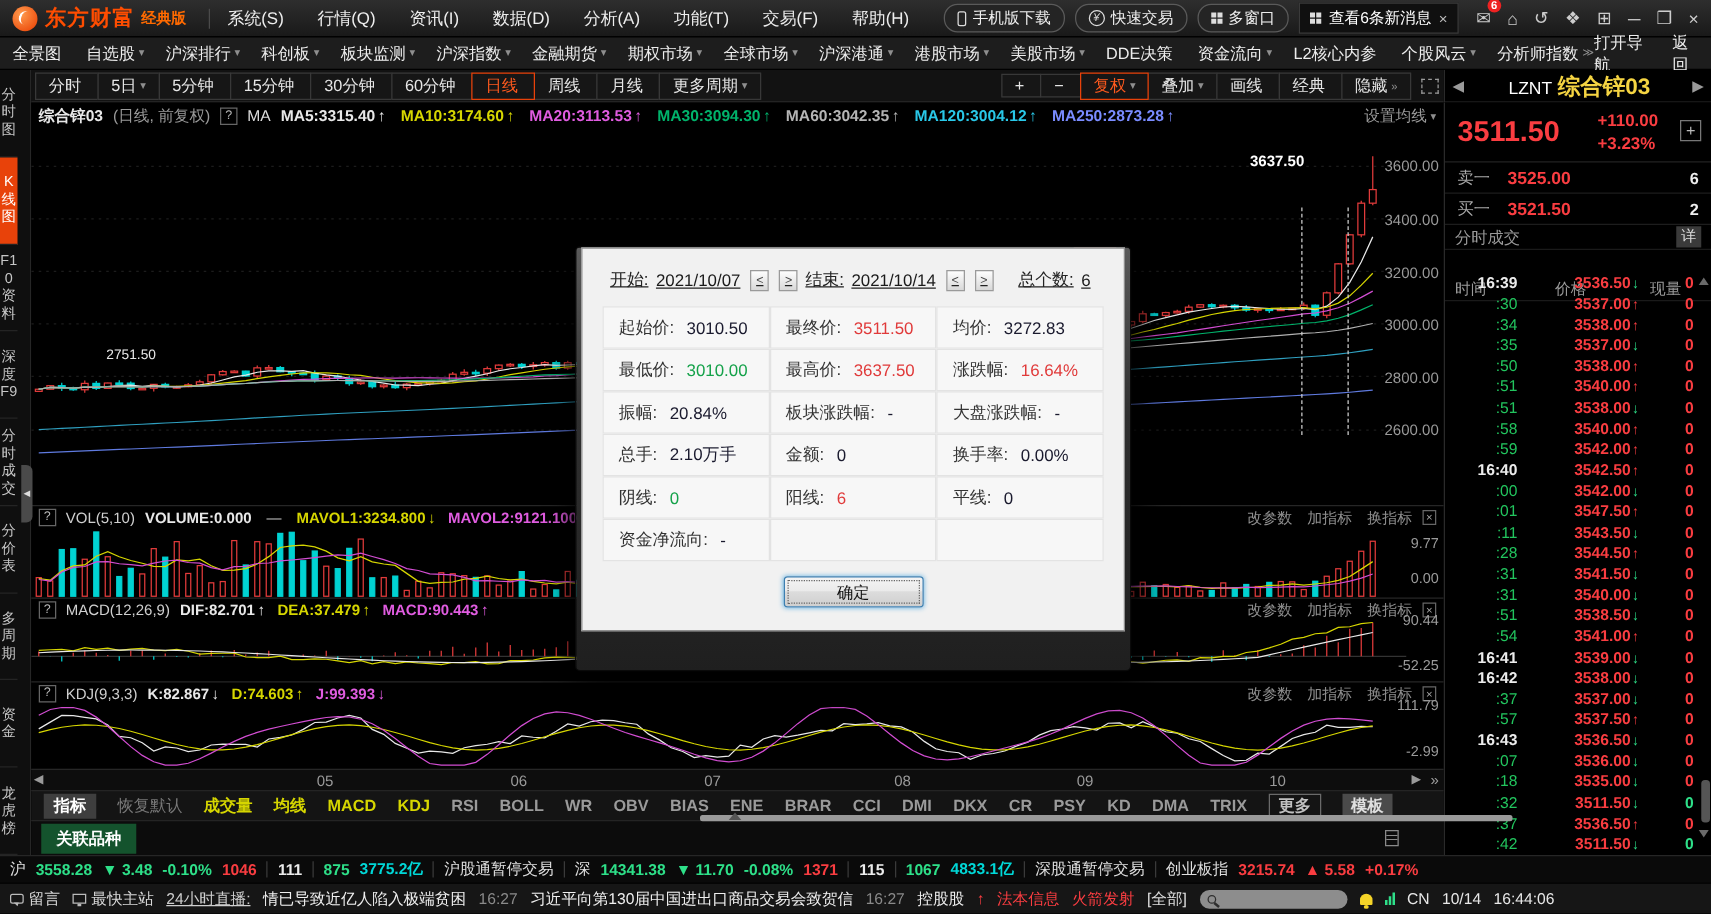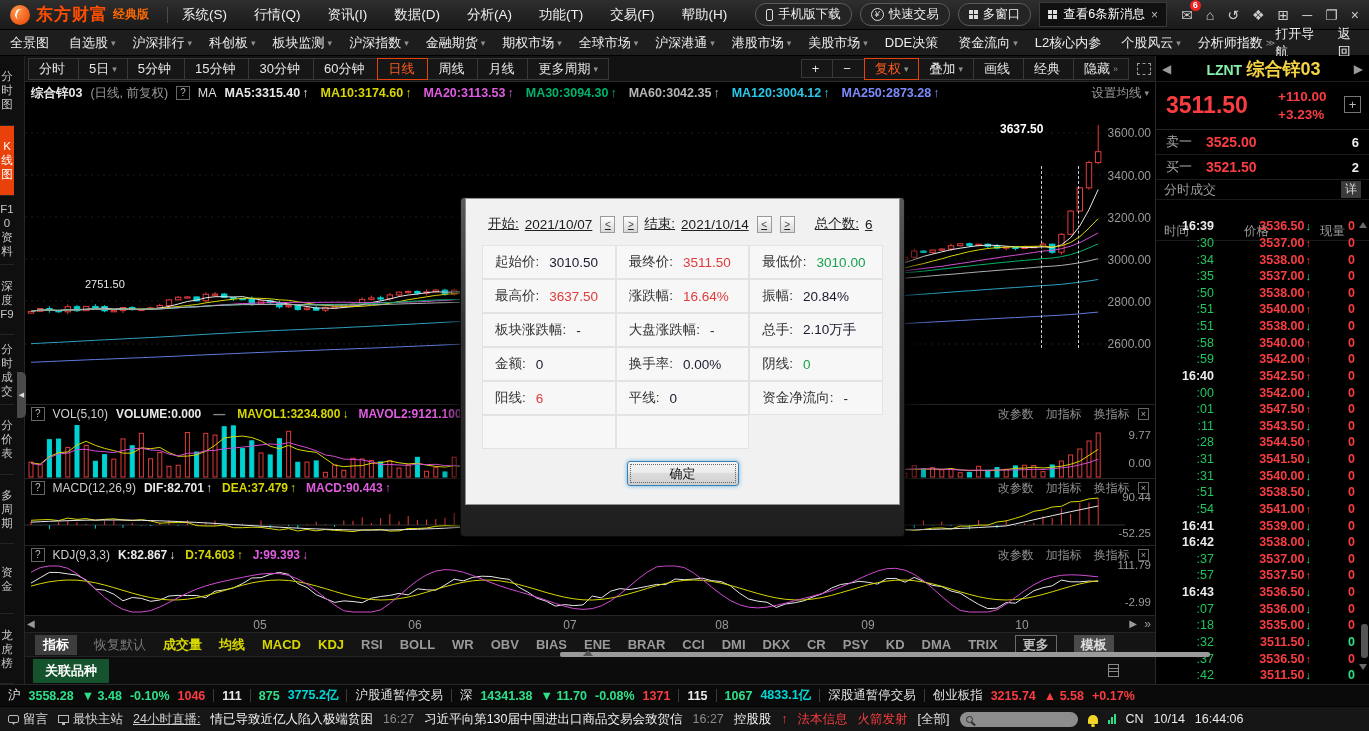--- a/index.html
+++ b/index.html
@@ -53,21 +53,21 @@
     display:flex;align-items:center;gap:3px;white-space:nowrap;background:#161616;}
   .pbtn.p-active{color:#ff5a1e;border-color:#e8420a;position:relative;z-index:1;}
   .ptools{margin-left:auto;display:flex;align-items:center;}
   .fsbox{width:14px;height:12px;border:1px dashed #9a9a9a;margin-left:8px;}
 
   
   .qhead{position:absolute;left:1155px;top:56px;width:214px;height:26px;background:#000;
     border-bottom:1px solid #1e1e1e;border-left:1px solid #2a2a2a;
     display:flex;align-items:center;justify-content:space-between;padding:0 6px;}
   .qhead .nav-arrow{color:#9a9a9a;font-size:12px;}
-  .qcode{color:#86efac;font-size:14px;font-weight:bold;margin-left:2px;}
+  .qcode{color:#ffffff;font-size:14px;font-weight:normal;margin-left:2px;}
   .qname{color:#f5d442;font-size:18px;font-weight:bold;}
 
   
   .sidebar{position:absolute;left:0;top:56px;width:25px;height:628px;background:#0f0f0f;
     border-right:1px solid #262626;display:flex;flex-direction:column;}
   .side-item{flex:1;display:flex;align-items:center;justify-content:center;text-align:center;
     border-bottom:1px solid #242424;color:#c6c6c6;font-size:11.5px;line-height:14px;
     word-break:break-all;padding:2px 0;width:14px;}
   .side-item.s-active{background:#e8420a;color:#fff;}
   .side-handle{position:absolute;left:17px;top:372px;width:9px;height:46px;background:#4a4a4a;
@@ -1354,20 +1354,24 @@
       <div class="dgrid">
         <div class="dcell">
           <span class="cl">起始价:</span>
             <span class="cv">3010.50</span>
         </div>
           <div class="dcell">
           <span class="cl">最终价:</span>
             <span class="cv c-red">3511.50</span>
         </div>
           <div class="dcell">
+          <span class="cl">均价:</span>
+            <span class="cv">3272.83</span>
+        </div>
+          <div class="dcell">
           <span class="cl">最低价:</span>
             <span class="cv c-green">3010.00</span>
         </div>
           <div class="dcell">
           <span class="cl">最高价:</span>
             <span class="cv c-red">3637.50</span>
         </div>
           <div class="dcell">
           <span class="cl">涨跌幅:</span>
             <span class="cv c-red">16.64%</span>

